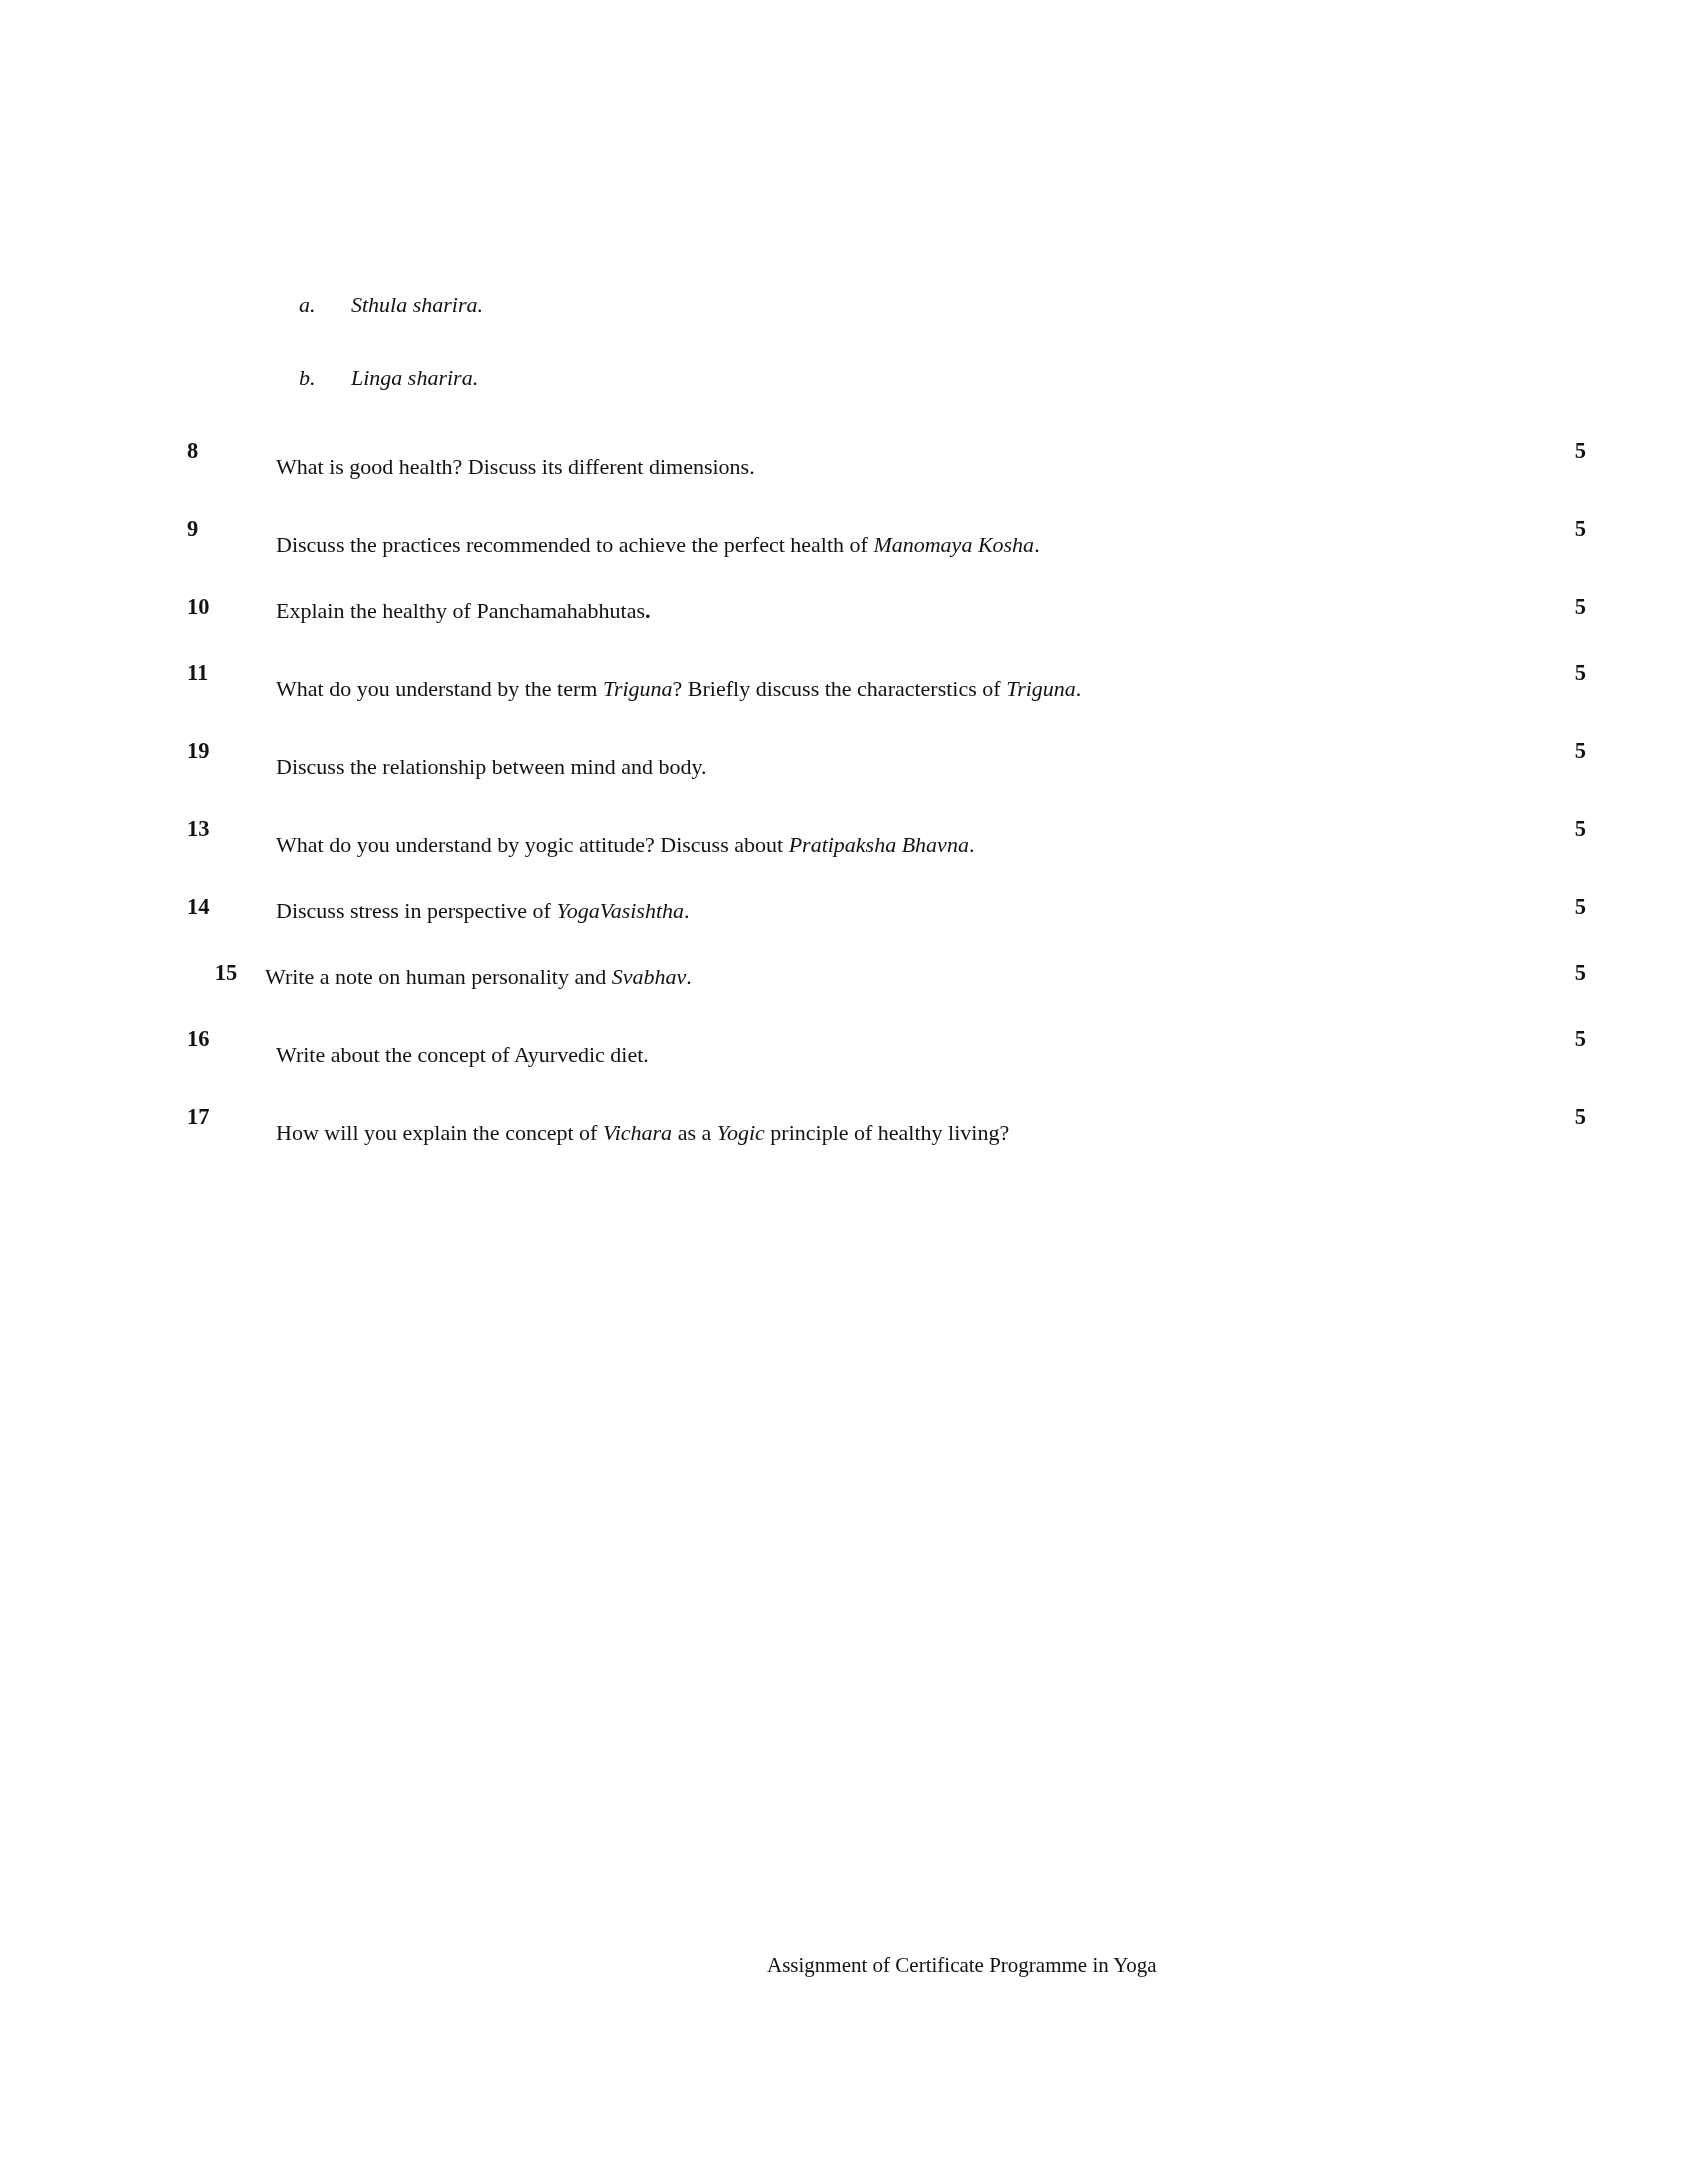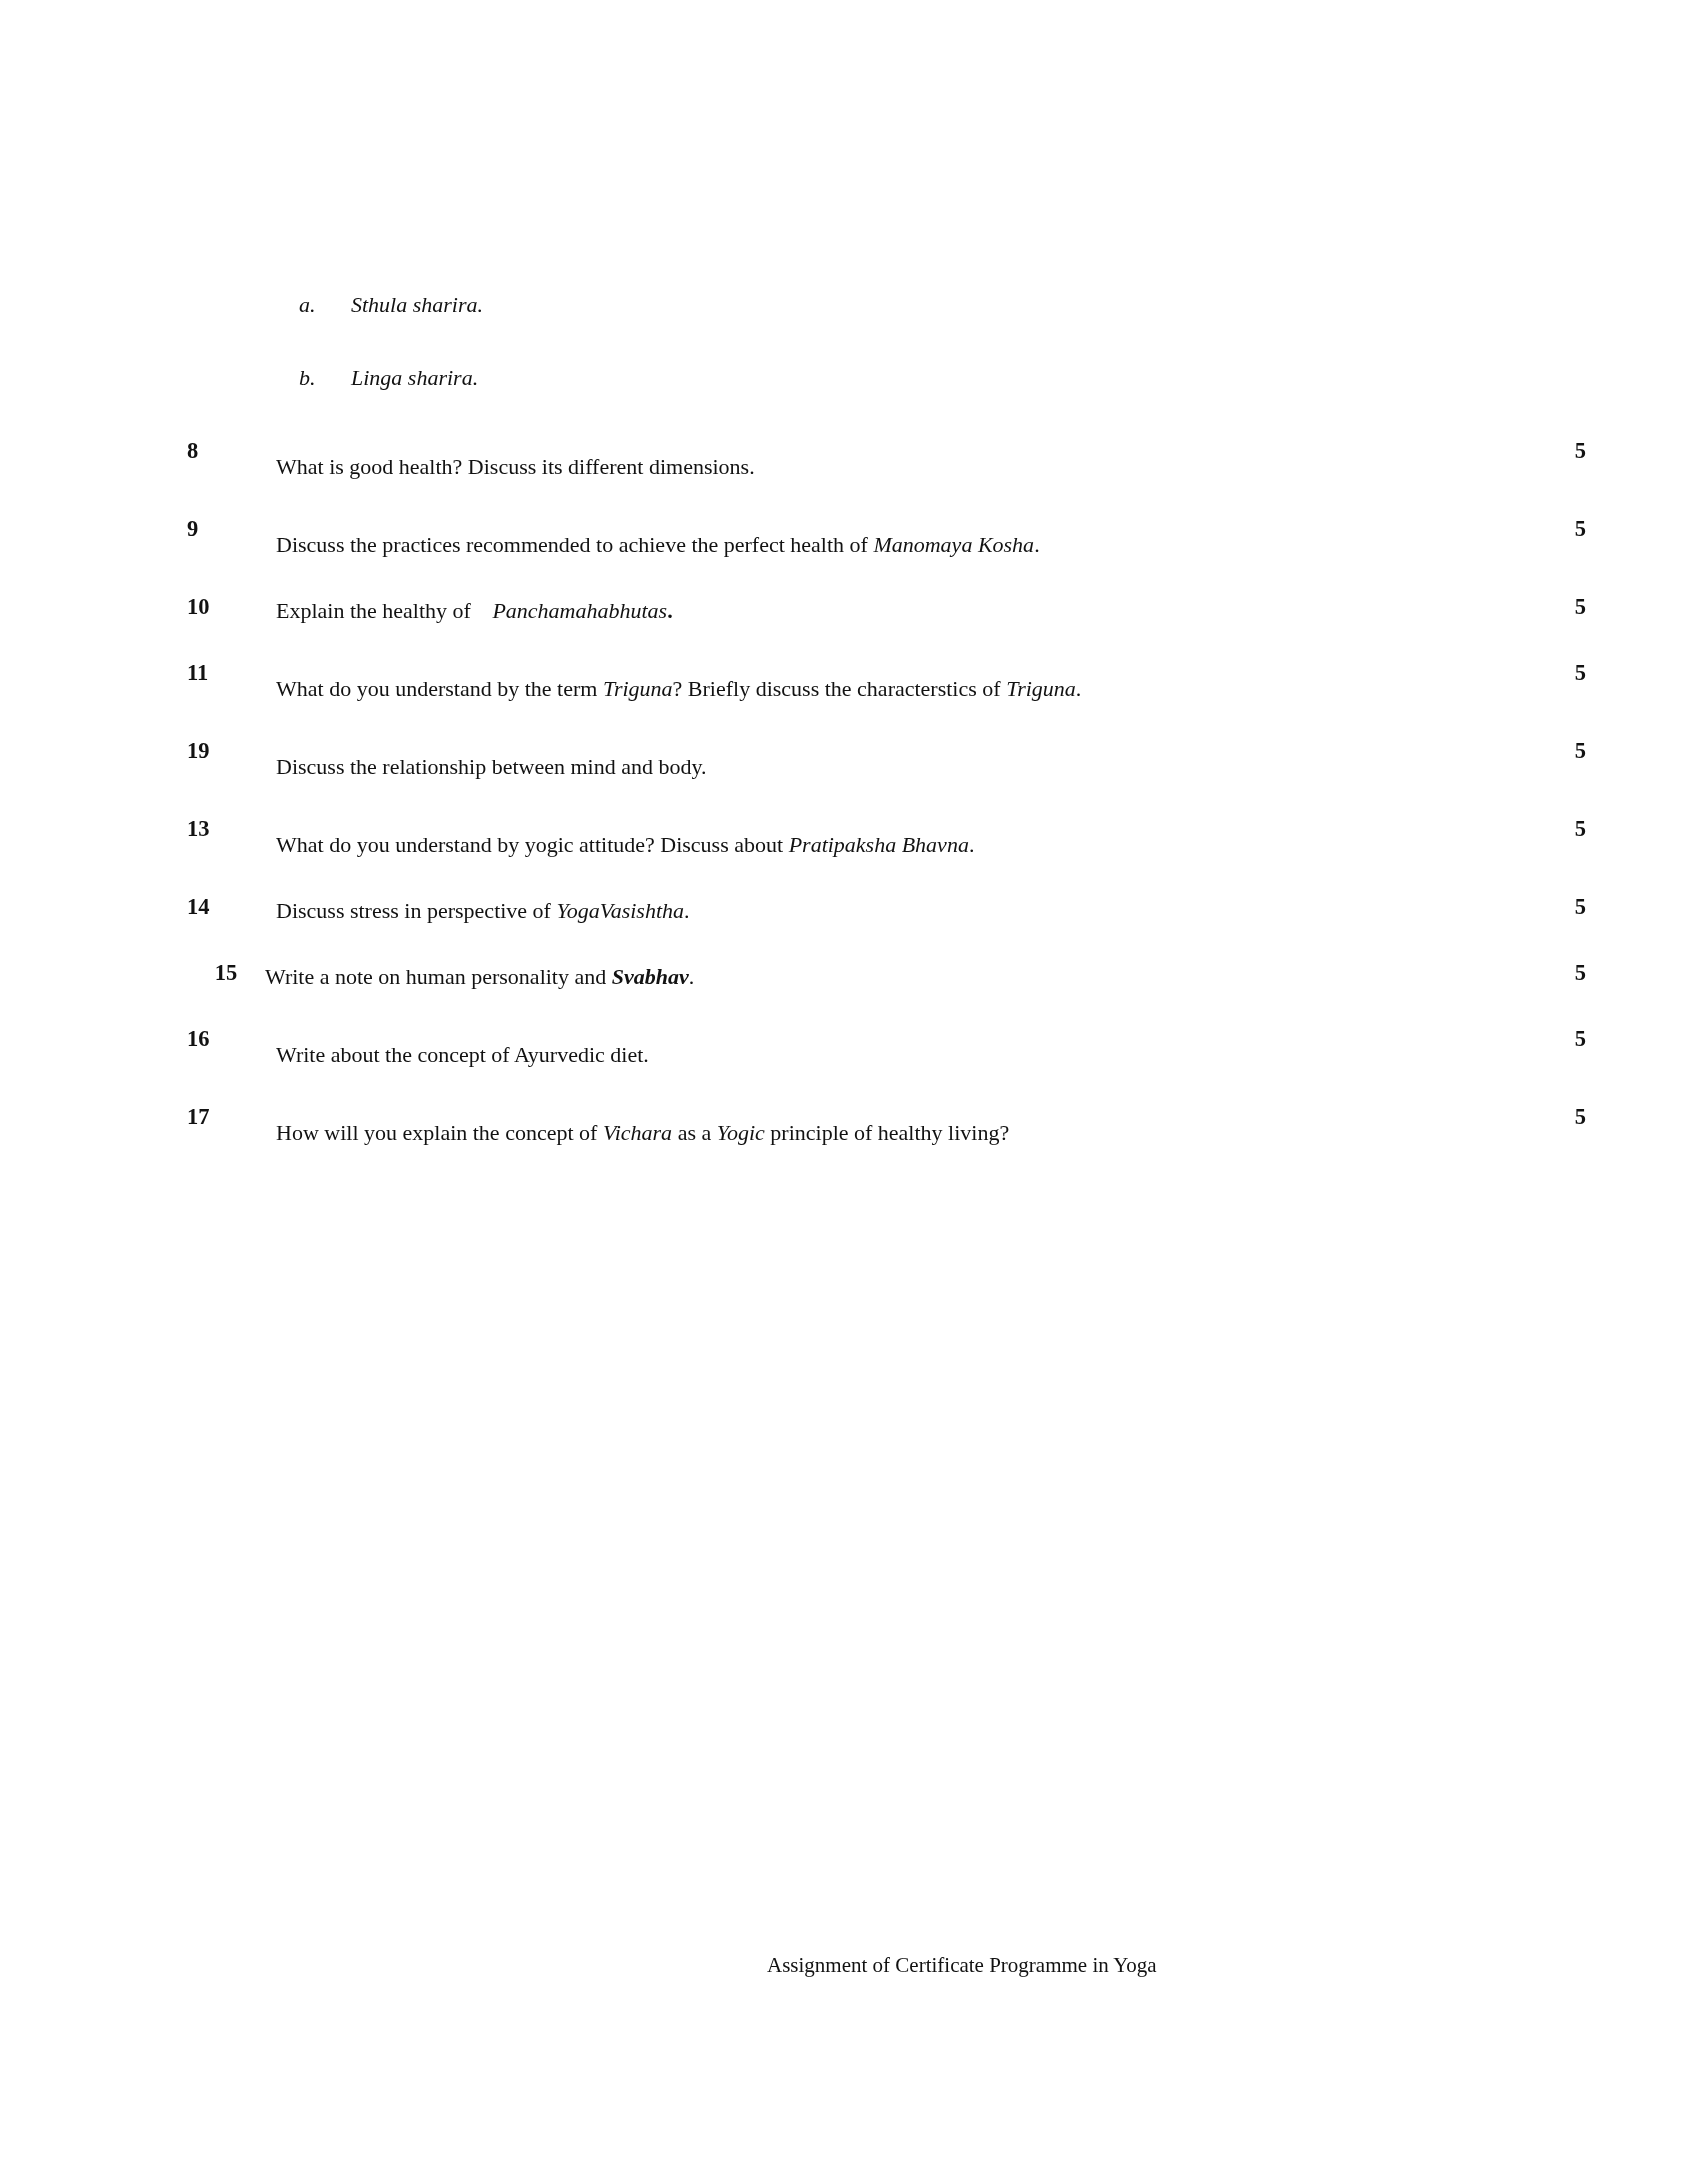--- a/index.html
+++ b/index.html
@@ -102,21 +102,21 @@
   </div>
 
   <div class="q-row">
     <div class="q-num">9</div>
     <div class="q-text"><span>Discuss the practices recommended to achieve the perfect health of </span><span style="font-style: italic;">Manomaya Kosha</span><span>.</span></div>
     <div class="q-marks">5</div>
   </div>
 
   <div class="q-row">
     <div class="q-num">10</div>
-    <div class="q-text"><span>Explain the healthy of </span><span style="font-style: italic; margin-left: 16px;">Panchamahabhutas</span><span style="font-weight: bold;">.</span></div>
+    <div class="q-text"><span>Explain the healthy of </span><span style="">Panchamahabhutas</span><span style="font-weight: bold;">.</span></div>
     <div class="q-marks">5</div>
   </div>
 
   <div class="q-row">
     <div class="q-num">11</div>
     <div class="q-text"><span>What do you understand by the term </span><span style="font-style: italic;">Triguna</span><span>? Briefly discuss the characterstics of </span><span style="font-style: italic;">Triguna</span><span>.</span></div>
     <div class="q-marks">5</div>
   </div>
 
   <div class="q-row">
@@ -132,21 +132,21 @@
   </div>
 
   <div class="q-row">
     <div class="q-num">14</div>
     <div class="q-text"><span>Discuss stress in perspective of </span><span style="font-style: italic;">YogaVasishtha</span><span>.</span></div>
     <div class="q-marks">5</div>
   </div>
 
   <div class="q-row">
     <div class="q-num">15</div>
-    <div class="q-text"><span>Write a note on human personality and </span><span style="font-style: italic; font-weight: bold;">Svabhav</span><span>.</span></div>
+    <div class="q-text"><span>Write a note on human personality and </span><span style="font-style: italic;">Svabhav</span><span>.</span></div>
     <div class="q-marks">5</div>
   </div>
 
   <div class="q-row">
     <div class="q-num">16</div>
     <div class="q-text"><span>Write about the concept of </span><span style="">Ayurvedic</span><span> diet.</span></div>
     <div class="q-marks">5</div>
   </div>
 
   <div class="q-row">

